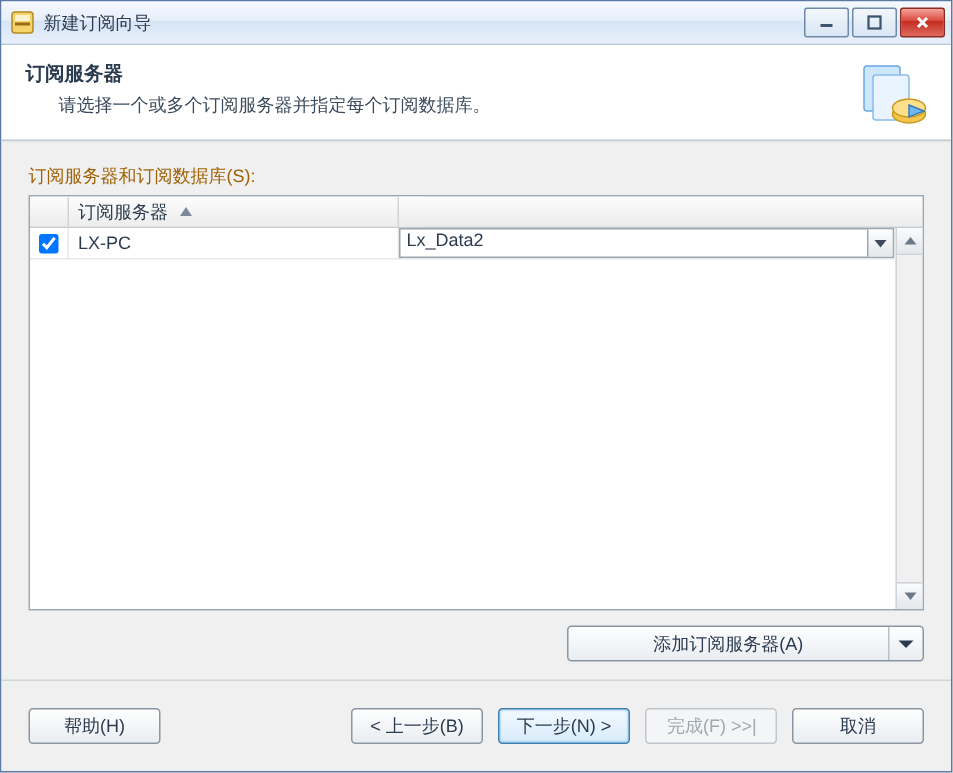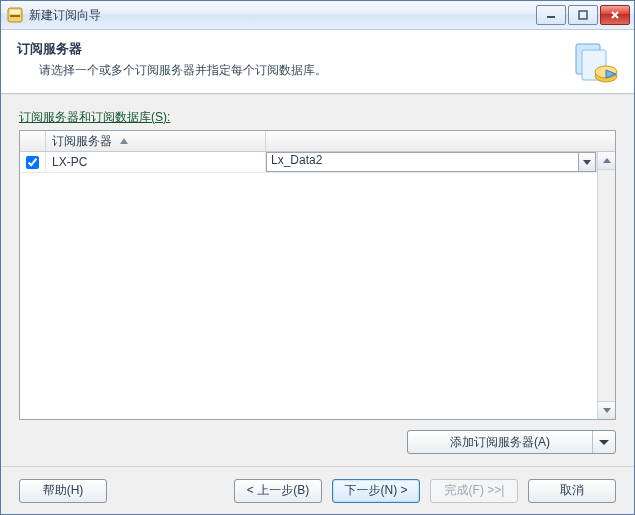--- a/index.html
+++ b/index.html
@@ -102,23 +102,22 @@
     flex: 1;
     background: #f0f0f0;
     padding: 14px 18px 12px 18px;
     box-sizing: border-box;
     display: flex;
     flex-direction: column;
     border-top: 1px solid #e8e8e8;
   }
   .section-label {
     font-size: 12px;
-    color: #14532d;
+    color: #a16207;
     margin-bottom: 4px;
-    text-decoration: underline;
   }
   .grid-wrap {
     flex: 1;
     background: #fff;
     border: 1px solid #9aa6b2;
     display: flex;
     flex-direction: column;
     box-sizing: border-box;
     overflow: hidden;
   }
@@ -238,21 +237,21 @@
     margin: 0;
   }
 
   
   .add-server-row {
     display: flex;
     justify-content: flex-end;
     margin-top: 10px;
   }
   .dropdown-btn {
-    width: 209px;
+    width: 238px;
     height: 24px;
     border: 1px solid #8a96a2;
     border-radius: 3px;
     background: linear-gradient(to bottom, #fefefe, #e9edf1);
     display: flex;
     align-items: center;
     box-sizing: border-box;
     cursor: default;
   }
   .dropdown-btn .dd-label {
@@ -271,21 +270,21 @@
   }
   .dropdown-btn .dd-arrow .tri {
     width: 0; height: 0;
     border-left: 5px solid transparent;
     border-right: 5px solid transparent;
     border-top: 5px solid #2b3b50;
   }
 
   
   .footer {
-    height: 48px;
+    height: 61px;
     background: #f0f0f0;
     border-top: 1px solid #d0d4d8;
     display: flex;
     align-items: center;
     padding: 0 18px;
     gap: 10px;
     box-sizing: border-box;
   }
   .footer .spacer { flex: 1; }
   .btn {

